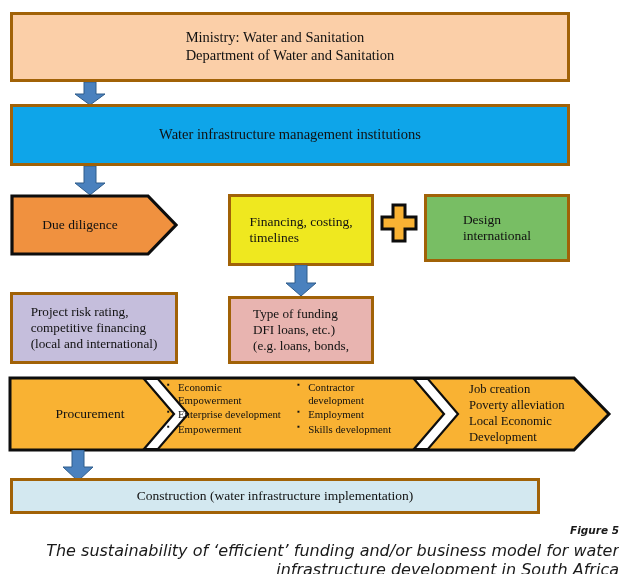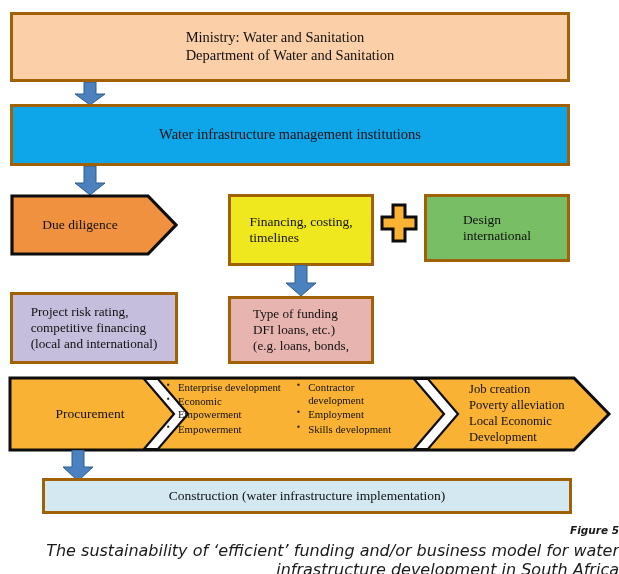--- a/index.html
+++ b/index.html
@@ -145,21 +145,20 @@
     line-height: 1.28;
   }
   #outcomes-list div { white-space: nowrap; }
 
   
   #construction-box {
     left: 10px; top: 478px;
     width: 530px; height: 36px;
     background: #D3E8F0;
     font-size: 13.5px;
-    margin-left: 32px;
   }
 
   
   #caption {
     position: absolute;
     left: 0; top: 524px;
     width: 619px;
     text-align: right;
     font-family: "DejaVu Sans", sans-serif;
     color: #1a1a1a;
@@ -254,22 +253,22 @@
 
       <polygon points="136,3 166,38 136,73 150,73 180,38 150,3" fill="#ffffff" stroke="#0D0D0D" stroke-width="2.2"></polygon>
 
       <polygon points="406,3 436,38 406,73 420,73 450,38 420,3" fill="#ffffff" stroke="#0D0D0D" stroke-width="2.2"></polygon>
     </svg>
 
     <div class="chev-text" id="procurement-label">Procurement</div>
 
     <div class="chev-text" id="middle-cols">
       <ul>
+        <li><span>Economic Empowerment</span></li>
         <li><span>Enterprise development</span></li>
-        <li><span>Economic Empowerment</span></li>
         <li><span>Empowerment</span></li>
       </ul>
       <ul>
         <li><span>Contractor development</span></li>
         <li><span>Employment</span></li>
         <li><span>Skills development</span></li>
       </ul>
     </div>
 
     <div class="chev-text" id="outcomes-list">

